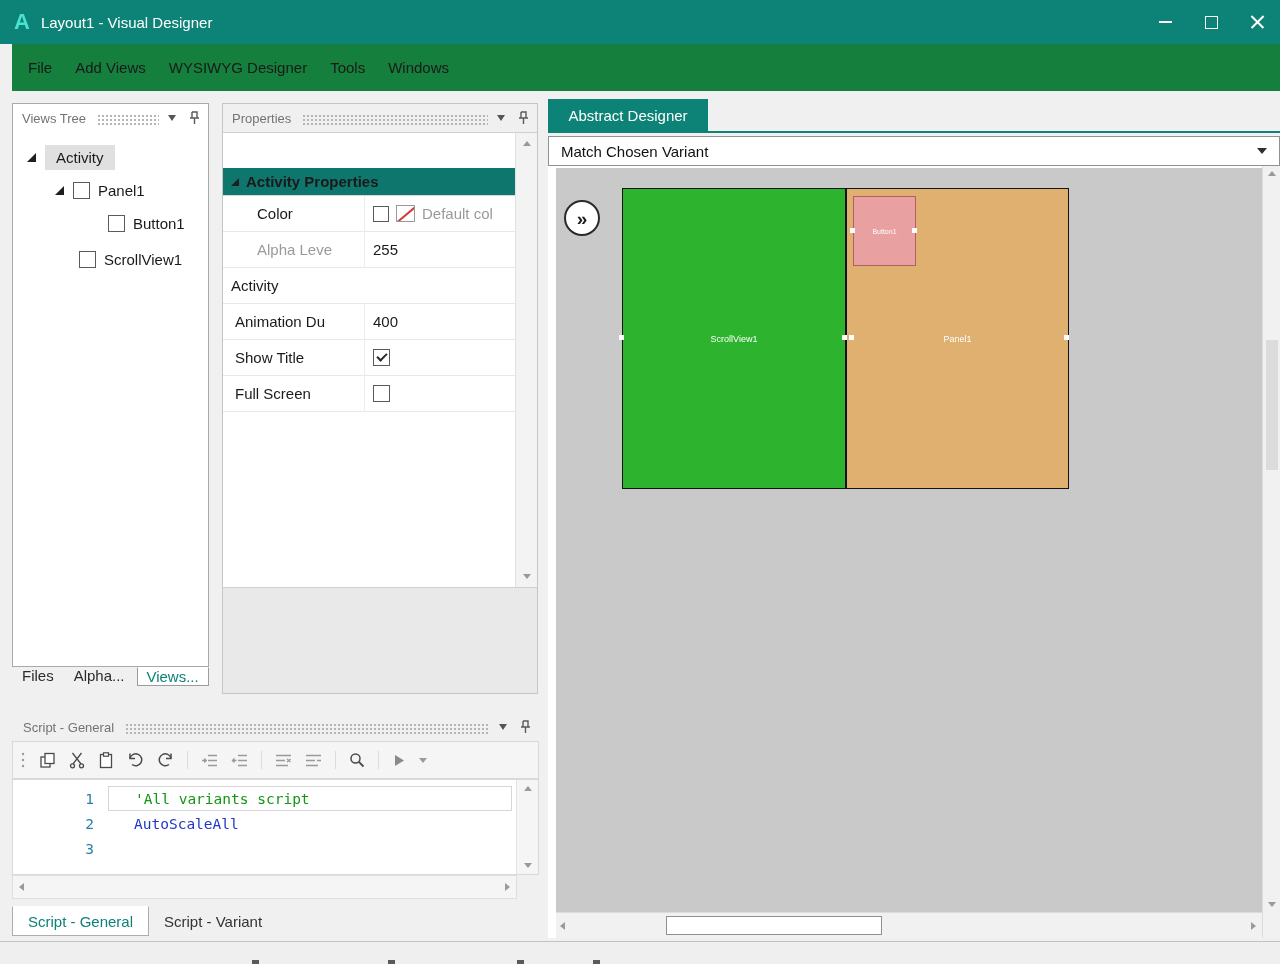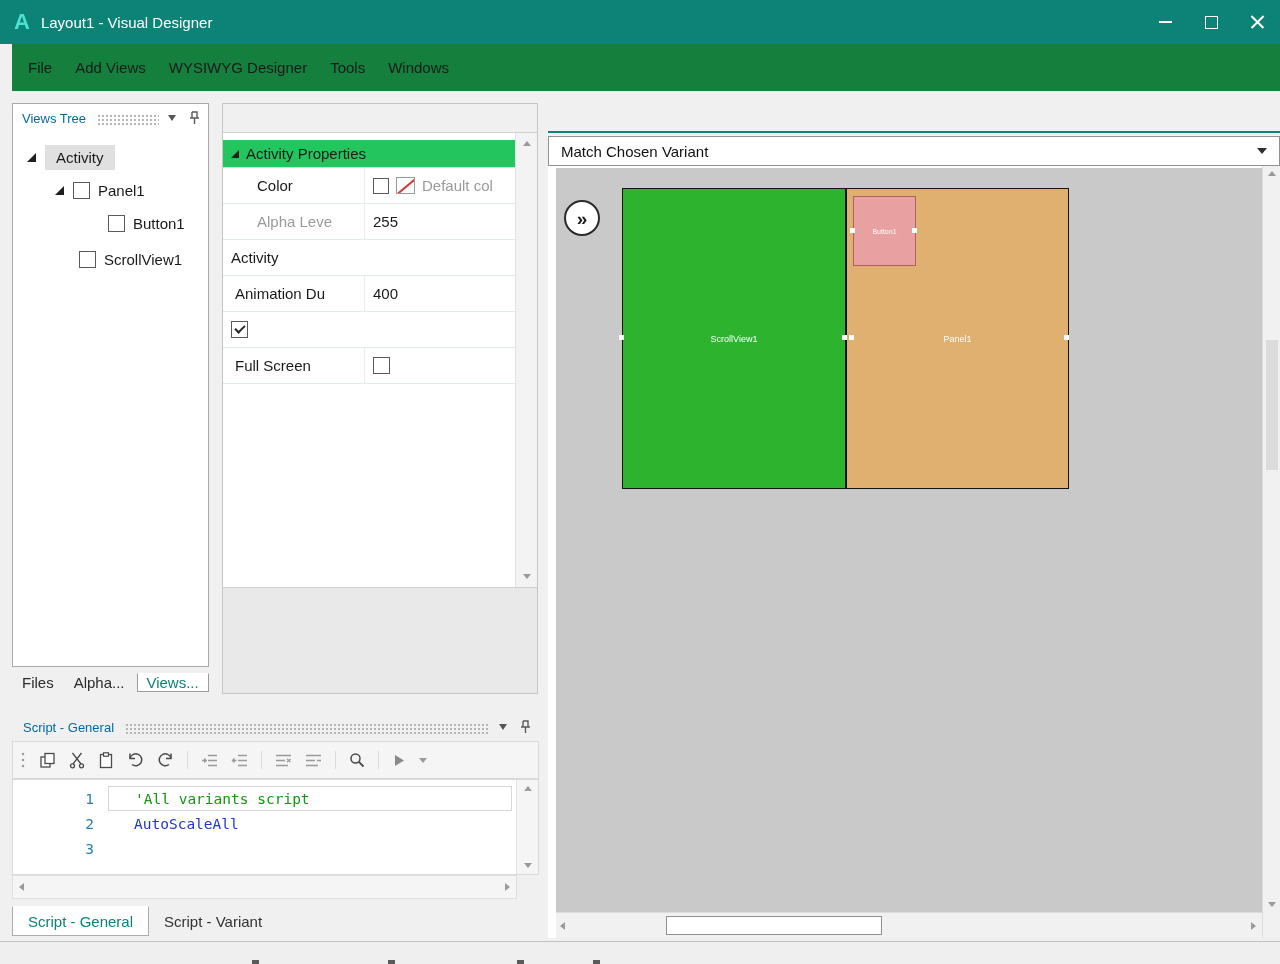--- a/index.html
+++ b/index.html
@@ -18,21 +18,21 @@
   .wc-x { position:relative; width:15px; height:15px; }
   .wc-x::before,.wc-x::after { content:""; position:absolute; left:-1px; top:6.5px; width:17px; height:1.7px; background:#fff; }
   .wc-x::before { transform:rotate(45deg); }
   .wc-x::after { transform:rotate(-45deg); }
 
   
   .menubar { position:absolute; left:12px; top:44px; width:1280px; height:47px; display:flex; align-items:center; padding-left:16px; column-gap:23px; background:#15803d; }
   .menu-item { color:#191919; }
 
   
-  .panel-hd { display:flex; align-items:center; height:28px; padding:0 7px 0 9px; color:#0369a1; font-size:13px; }
+  .panel-hd { display:flex; align-items:center; height:28px; padding:0 7px 0 9px; color:#737373; font-size:13px; }
   .hd-dots { flex:1; height:11px; margin:3px 9px 0 11px; background-image:radial-gradient(circle,#b5b5b5 0.9px,transparent 1.1px); background-size:4px 4px; }
   .tri-dn { width:0; height:0; border-left:4.5px solid transparent; border-right:4.5px solid transparent; border-top:6px solid #555; margin-right:12px; }
   .pin svg { display:block; }
 
   
   .exp { width:0; height:0; border-left:9px solid transparent; border-bottom:9px solid #1f1f1f; flex:none; }
   .exp.sm { border-left-width:8px; border-bottom-width:8px; }
   .dd-arrow { width:0; height:0; border-left:5px solid transparent; border-right:5px solid transparent; border-top:6px solid #2f2f2f; }
   .tri-up-s { width:0;height:0;border-left:4px solid transparent;border-right:4px solid transparent;border-bottom:5px solid #9a9a9a; }
   .tri-dn-s { width:0;height:0;border-left:4px solid transparent;border-right:4px solid transparent;border-top:5px solid #9a9a9a; }
@@ -43,30 +43,30 @@
   .cb.checked::after { content:""; position:absolute; left:3px; top:3px; width:8px; height:4px; border-left:2px solid #2a2a2a; border-bottom:2px solid #2a2a2a; transform:rotate(-45deg); }
 
   
   .views-panel { position:absolute; left:12px; top:103px; width:197px; height:564px; background:#fff; border:1px solid #a9a9a9; }
   .views-panel .panel-hd { background:#fff; }
   .tree { padding-top:9px; font-size:15px; }
   .tree-row { display:flex; align-items:center; height:33px; }
   .tree-row .exp { margin-right:9px; }
   .tree-row .cb { margin-right:8px; }
   .root-label { background:#e0e0e0; padding:4px 11px; }
-  .views-tabs { position:absolute; left:12px; top:667px; width:197px; height:31px; display:flex; align-items:center; font-size:15px; color:#2b2b2b; }
+  .views-tabs { position:absolute; left:12px; top:667px; width:197px; height:31px; display:flex; align-items:flex-start; font-size:15px; color:#2b2b2b; }
   .vt-plain { display:flex; align-items:center; margin-left:10px; }
   .vt-plain + .vt-plain { margin-left:20px; }
   .vt-active { margin-left:12px; width:72px; display:flex; align-items:center; justify-content:center; background:#fff; border:1px solid #9c9c9c; border-top-color:#fff; color:#0d8276; }
 
   
   .props-panel { position:absolute; left:222px; top:103px; width:316px; height:591px; background:#f0f0f0; border:1px solid #c6c6c6; }
   .props-body { position:absolute; left:0; top:28px; width:314px; height:455px; background:#fff; border-top:1px solid #cfcfcf; display:flex; }
   .props-grid { flex:1; padding-top:7px; }
-  .prop-cat { display:flex; align-items:center; height:28px; background:#22c55e; border-bottom:1px solid #d8d8d8; font-weight:normal; font-size:15px; padding-left:8px; }
+  .prop-cat { display:flex; align-items:center; height:28px; background:#0f766e; border-bottom:1px solid #d8d8d8; font-weight:bold; font-size:15px; padding-left:8px;margin-top:28px; }
   .prop-cat .exp { margin-right:7px; }
   .prop-row { display:flex; align-items:center; height:36px; border-bottom:1px solid #e2ebe9; font-size:15px; }
   .prow-label { width:142px; flex:none; align-self:stretch; display:flex; align-items:center; border-right:1px solid #ececec; padding-left:12px; white-space:nowrap; overflow:hidden; }
   .prow-label .exp { margin-left:-4px; margin-right:6px; }
   .prow-label.indent { padding-left:34px; }
   .prow-label.muted, .val-muted { color:#9a9a9a; }
   .prow-val { flex:1; display:flex; align-items:center; padding:0 8px 0 8px; gap:7px; min-width:0; }
   .prow-val .spacer { flex:1; }
   .swatch { width:19px; height:17px; border:1px solid #9a9a9a; background:#fff; position:relative; overflow:hidden; flex:none; }
   .swatch::after { content:""; position:absolute; left:-4px; top:7px; width:28px; height:2px; background:#d23b3b; transform:rotate(-40deg); }
@@ -185,20 +185,30 @@
     </div>
   </div>
 
   <div class="views-tabs">
     <span class="vt-plain">Files</span>
     <span class="vt-plain">Alpha...</span>
     <span class="vt-active">Views...</span>
   </div>
 
   <div class="props-panel">
+    <div class="panel-hd">
+      <span>Properties</span>
+      <span class="hd-dots"></span>
+      <span class="tri-dn"></span>
+      <span class="pin">
+        <svg width="13" height="15" viewBox="0 0 13 15">
+            <path d="M4 1 H9 V7 M4 7 V1 M2 7 H11 M6.5 7 V13" stroke="#5a5a5a" fill="none" stroke-width="1.4"></path>
+          </svg>
+      </span>
+    </div>
     <div class="props-body">
       <div class="props-grid">
         <div class="prop-cat">
           <span class="exp sm"></span>
           <span>Activity Properties</span>
         </div>
         <div class="prop-row">
           <div class="prow-label indent">
             <span>Color</span>
           </div>
@@ -223,20 +233,23 @@
         </div>
         <div class="prop-row">
           <div class="prow-label">
             <span>Animation Du</span>
           </div>
           <div class="prow-val">
             <span>400</span>
           </div>
         </div>
         <div class="prop-row">
+          <div class="prow-label">
+            <span>Show Title</span>
+          </div>
           <div class="prow-val">
             <span class="cb checked"></span>
           </div>
         </div>
         <div class="prop-row">
           <div class="prow-label">
             <span>Full Screen</span>
           </div>
           <div class="prow-val">
             <span class="cb"></span>
@@ -384,20 +397,21 @@
       <span class="tri-rt-s"></span>
     </div>
     <div class="script-hcorner"></div>
   </div>
 
   <div class="script-tabs">
     <span class="st-active">Script - General</span>
     <span class="st-plain">Script - Variant</span>
   </div>
 
+  <div class="ad-tab">Abstract Designer</div>
   <div class="ad-underline"></div>
 
   <div class="variant-combo">
     <span>Match Chosen Variant</span>
     <span class="dd-arrow"></span>
   </div>
 
   <div class="designer-body">
     <div class="canvas">
       <div class="chev-btn">

